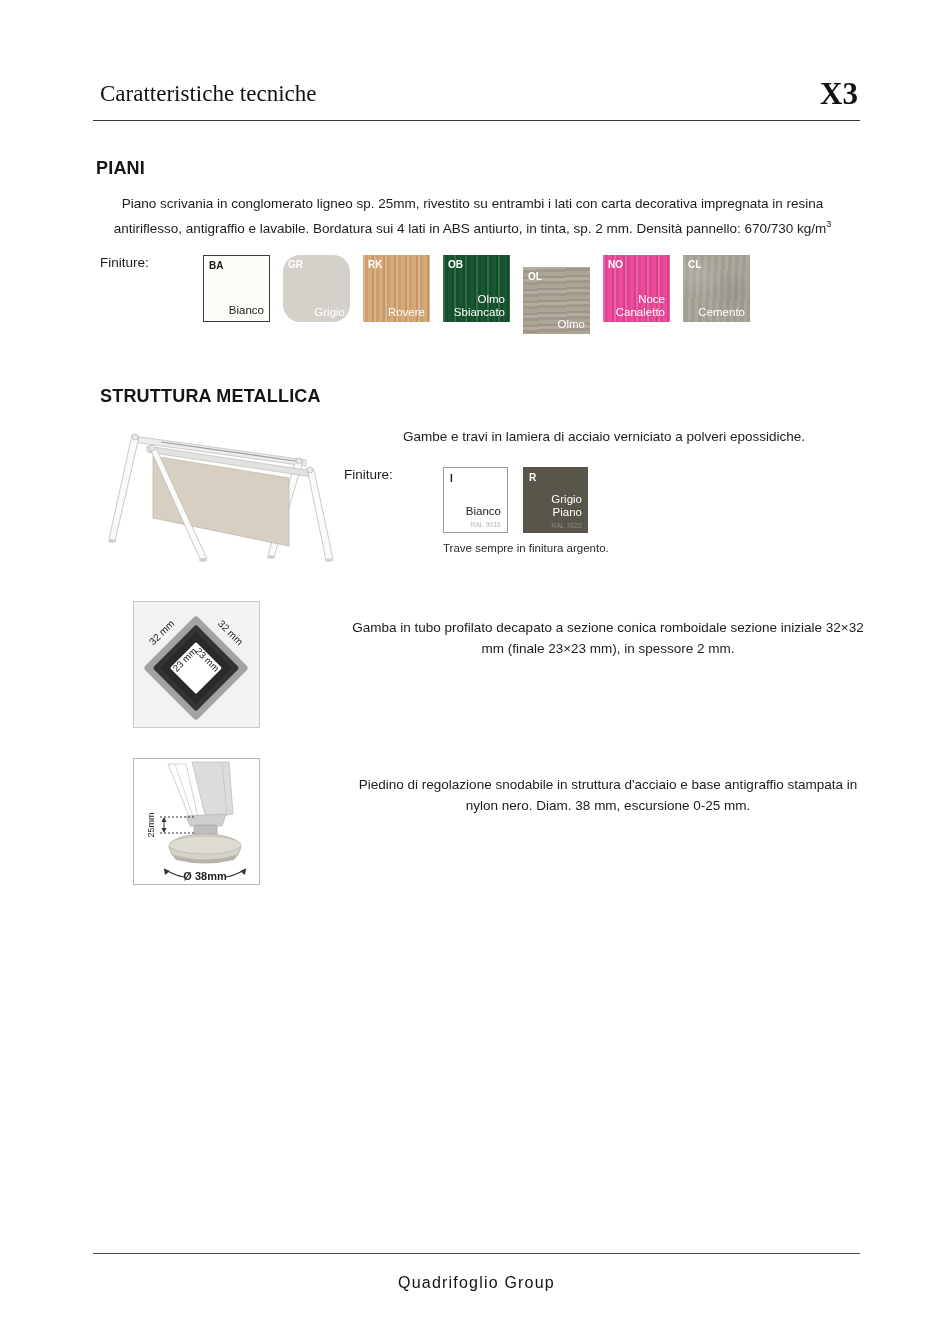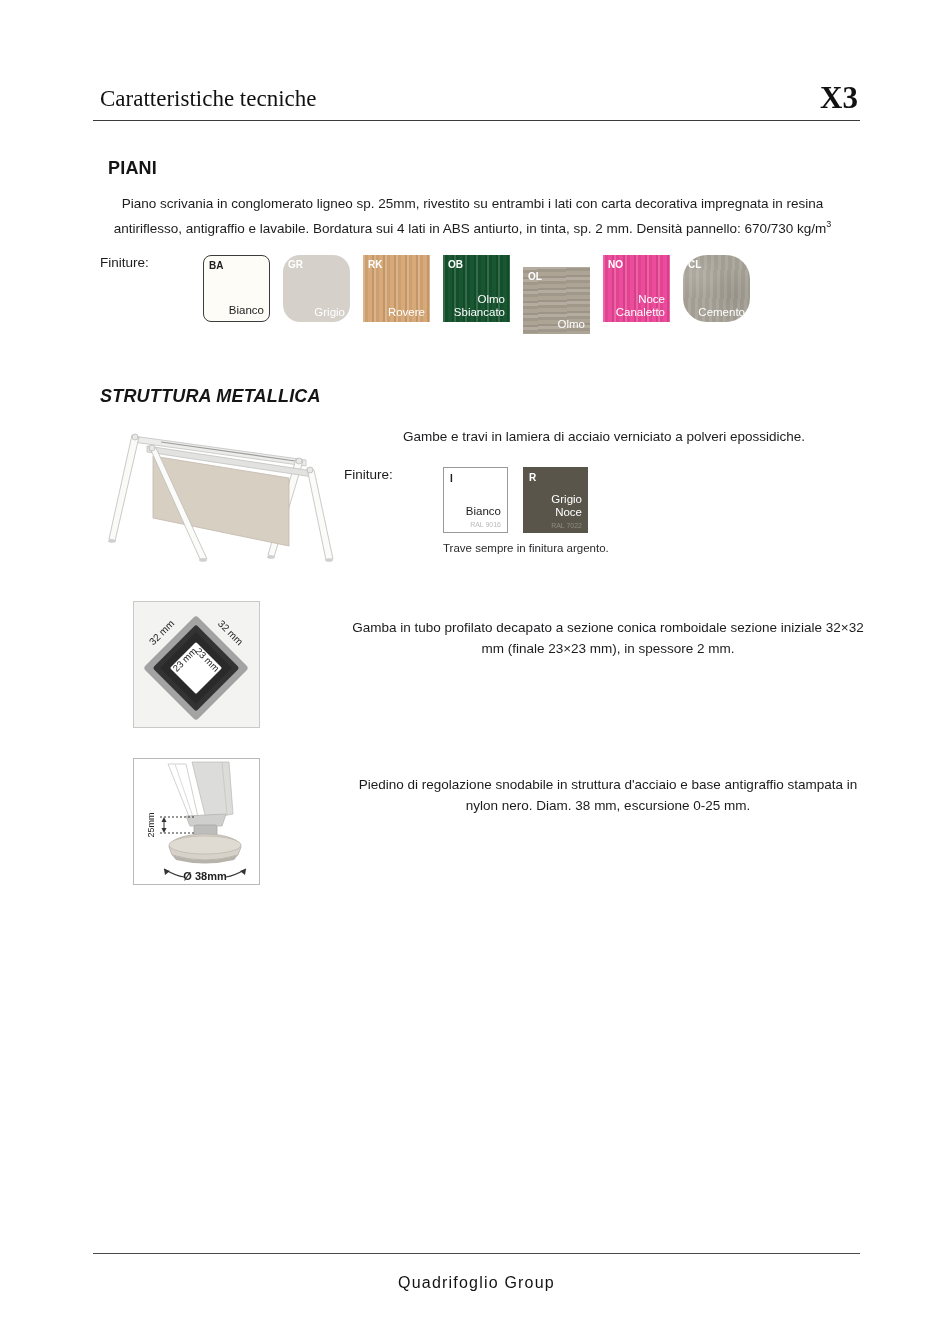--- a/index.html
+++ b/index.html
@@ -5,39 +5,39 @@
   * { margin:0; padding:0; box-sizing:border-box; }
   html,body { background:#ffffff; }
   .page {
     position:relative; width:948px; height:1340px; background:#ffffff;
     font-family:"Liberation Sans", sans-serif; color:#1c1c1e; overflow:hidden;
   }
   
   .header {
     position:absolute; left:93px; top:76px; width:767px; height:45px;
     border-bottom:1px solid #3a3a3a;
-    display:flex; justify-content:space-between; align-items:flex-end;
+    display:flex; justify-content:space-between; align-items:center;
     padding:0 2px 8px 7px;
   }
   .header-title { font-family:"Liberation Serif", serif; font-size:23px; font-weight:500; color:#111; }
   .header-product { font-family:"Liberation Serif", serif; font-size:31px; color:#111; line-height:0.9;font-weight:bold; }
   
   .section-heading { position:absolute; font-size:18px; font-weight:700; color:#151515; letter-spacing:0.2px; }
   .body-text { position:absolute; font-size:13.5px; line-height:21px; color:#1c1c1e;text-align:center; }
   .finiture-label { position:absolute; font-size:13.5px; color:#1c1c1e; }
   
   .swatch {
     position:absolute; width:67px; height:67px; color:#ffffff; overflow:hidden;
   }
   .swatch .code { position:absolute; left:5px; top:4px; font-size:10px; font-weight:700; z-index:2; }
   .swatch .name {
     position:absolute; right:5px; bottom:4px; left:2px; font-size:11.5px; line-height:12.5px;
     text-align:right; z-index:2;
   }
-  .swatch.sw-light { color:#1d1d1f;border-radius:8px; }
+  .swatch.sw-light { color:#1d1d1f; }
   .sw-ba { background:#fdfcf6; border:1px solid #3c3c3c; }
   .sw-ba .name { bottom:5px; }
   
   .grain-v::after, .grain-h::after, .mottle::after {
     content:""; position:absolute; inset:0; z-index:1; pointer-events:none;
   }
   .grain-v::after {
     background:repeating-linear-gradient(90deg,
       rgba(255,255,255,0.14) 0 2px, rgba(0,0,0,0.05) 2px 5px,
       rgba(255,255,255,0.02) 5px 9px, rgba(0,0,0,0.10) 9px 11px);
@@ -79,21 +79,21 @@
 </head>
 <body>
 
 <div class="page">
 
   <div class="header">
     <span class="header-title">Caratteristiche tecniche</span>
     <span class="header-product">X3</span>
   </div>
 
-  <div class="section-heading" style="left:108px; top:158px;text-align:right;">PIANI</div>
+  <div class="section-heading" style="left:96px; top:158px;text-align:right;">PIANI</div>
   <p class="body-text" style="left:100px; top:193px; width:745px;"><span>Piano scrivania in conglomerato ligneo sp. 25mm, rivestito su entrambi i lati con carta decorativa impregnata in resina antiriflesso, antigraffio e lavabile. Bordatura sui 4 lati in ABS antiurto, in tinta, sp. 2 mm. Densità pannello: 670/730 kg/m</span><sup style="font-size:9px;">3</sup></p>
 
   <div class="finiture-label" style="left:100px; top:255px;">Finiture:</div>
 
   <div class="swatch sw-ba sw-light" style="left:203px; top:255px;">
     <span class="code">BA</span>
     <span class="name">Bianco</span>
   </div>
   <div class="swatch" style="left: 283px; top: 255px; background-color: rgb(213, 209, 202); border-radius: 17px;">
     <span class="code">GR</span>
@@ -108,26 +108,26 @@
     <span class="name">Olmo Sbiancato</span>
   </div>
   <div class="swatch grain-h" style="left: 523px; top: 255px; background-color: rgb(170, 161, 146); margin-top: 12px;">
     <span class="code">OL</span>
     <span class="name">Olmo</span>
   </div>
   <div class="swatch grain-v" style="left: 603px; top: 255px; background-color: #ec4899;">
     <span class="code">NO</span>
     <span class="name">Noce Canaletto</span>
   </div>
-  <div class="swatch mottle" style="left: 683px; top: 255px; background-color: rgb(169, 164, 153); border-radius: 24px;">
+  <div class="swatch mottle" style="left: 683px; top: 255px; background-color: rgb(169, 164, 153);">
     <span class="code">CL</span>
     <span class="name">Cemento</span>
   </div>
 
-  <div class="section-heading" style="left:100px; top:386px;font-style:italic;">STRUTTURA METALLICA</div>
+  <div class="section-heading" style="left:100px; top:386px;">STRUTTURA METALLICA</div>
 
   <div class="desk-figure">
     <svg width="232" height="148" viewBox="0 0 232 148">
 
       <polygon points="30,20 203,44 203,50 30,26" fill="#ececea" stroke="#c2c2c0" stroke-width="0.8"></polygon>
       <line x1="58" y1="26" x2="192" y2="45" stroke="#9c9c9a" stroke-width="1.2"></line>
 
       <polygon points="29,19 36,21 12,125 6,123" fill="#fafaf8" stroke="#bcbcba" stroke-width="0.8"></polygon>
       <polygon points="193,43 200,45 171,141 165,139" fill="#fafaf8" stroke="#bcbcba" stroke-width="0.8"></polygon>
 
@@ -154,21 +154,21 @@
 
   <div class="finiture-label" style="left:344px; top:467px;">Finiture:</div>
 
   <div class="metal-swatch sw-i" style="left:443px; top:467px;">
     <span class="code">I</span>
     <span class="name">Bianco</span>
     <span class="ral">RAL 9016</span>
   </div>
   <div class="metal-swatch sw-r" style="left: 523px; top: 467px; background-color: rgb(89, 85, 75);">
     <span class="code">R</span>
-    <span class="name">Grigio Noce</span>
+    <span class="name">Grigio Piano</span>
     <span class="ral">RAL 7022</span>
   </div>
 
   <div class="note-text" style="left:443px; top:542px;">Trave sempre in finitura argento.</div>
 
   <div class="diagram-box box-rhombus">
     <svg width="125" height="125" viewBox="0 0 125 125">
       <polygon points="62,18 110,66 62,114 14,66" fill="#a3a3a3" stroke="#a3a3a3" stroke-width="7" stroke-linejoin="round"></polygon>
       <polygon points="62,26 102,66 62,106 22,66" fill="#333333" stroke="#333333" stroke-width="5" stroke-linejoin="round"></polygon>
       <polygon points="62,30 98,66 62,102 26,66" fill="#2a2a2a"></polygon>

